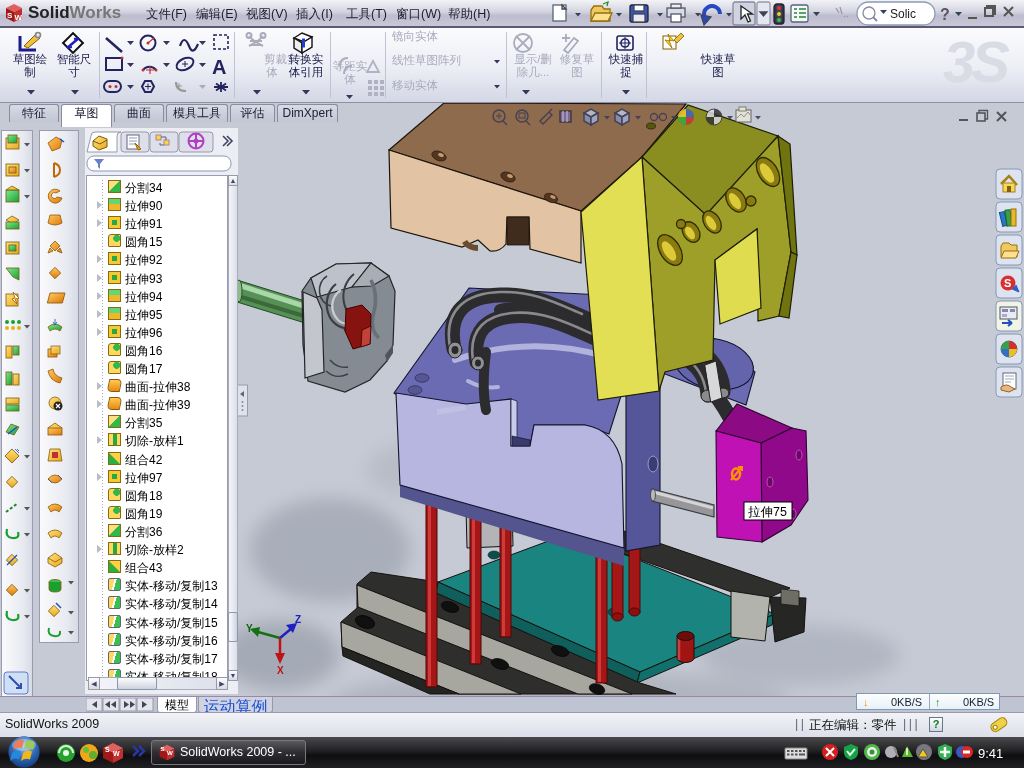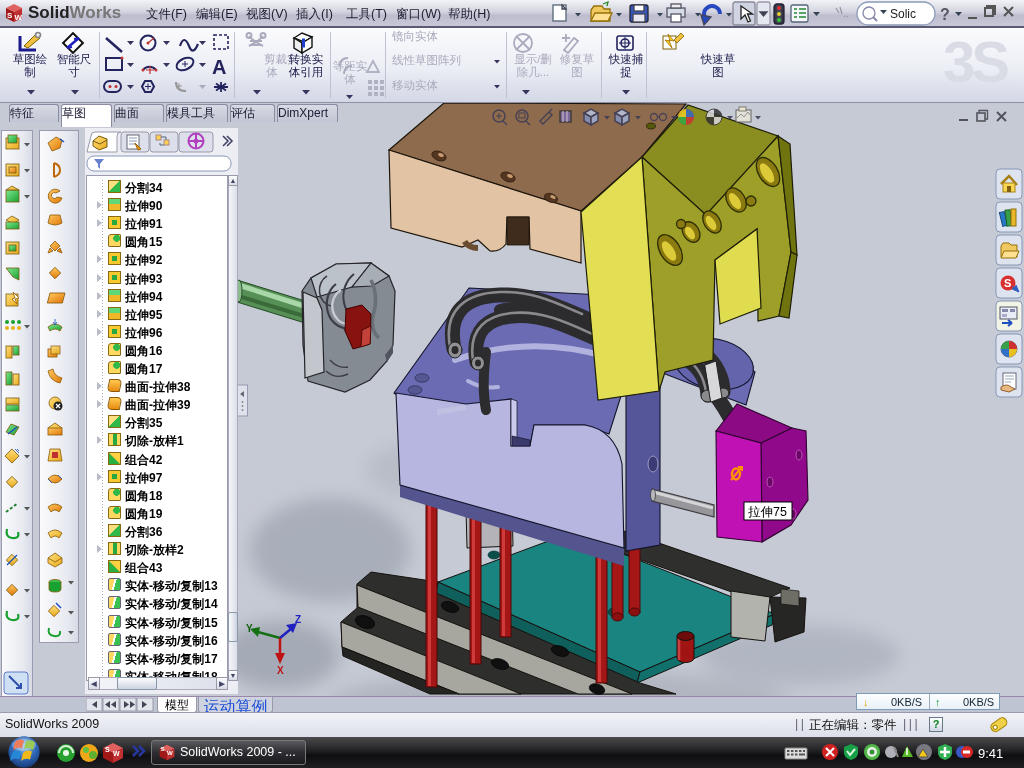--- a/index.html
+++ b/index.html
@@ -8,28 +8,28 @@
 
 #title{left:0;top:0;width:1024px;height:28px;background:linear-gradient(#f2f2f7,#d4d4e0 45%,#bdbdcf 60%,#c8c8d8);border-bottom:2px solid #5a5a72;}
 #logo{left:3px;top:3px;width:22px;height:20px;}
 #swname{left:28px;top:3px;font-size:17px;font-weight:bold;color:#222;letter-spacing:0px;}
 #swname span{color:#777;}
 .menu{top:6px;font-size:12.5px;color:#1c1c30;}
 
 #ribbon{left:0;top:28px;width:1024px;height:75px;background:linear-gradient(#fbfbfd,#eceef5 55%,#dee1ec 80%,#d4d7e5);border-bottom:1px solid #8f8fa5;}
 .rbtxt{font-size:11.5px;line-height:13px;color:#1a1a4a;text-align:center;white-space:pre;}
 .rbtxt.gray{color:#a9aabc;}
-#wm{right:18px;top:28px;font-size:58px;font-weight:bold;color:#d9dbe5;letter-spacing:-4px;}
-
-.ctab{top:104px;height:18px;z-index:4;background:linear-gradient(#d8dae4,#c2c5d4);border:1px solid #8a8aa0;border-bottom:none;border-radius:3px 3px 0 0;font-size:12px;color:#202038;line-height:17px;}
+#wm{right:18px;top:28px;font-size:58px;font-style:italic;font-weight:bold;color:#d9dbe5;letter-spacing:-4px;}
+
+.ctab{top:104px;height:18px;z-index:4;background:linear-gradient(#d8dae4,#c2c5d4);border:1px solid #8a8aa0;border-bottom:none;border-radius:3px 3px 0 0;font-size:12px;color:#202038;text-align:center;line-height:17px;}
 .ctab.act{background:#fff;height:23px;z-index:5;}
 
 .ltb{background:linear-gradient(90deg,#fafafc,#e8eaf1 70%,#d8dbe6);border:1px solid #9a9ab0;}
 
-#tree{left:85px;top:128px;width:153px;height:566px;background:#eceef4;font-weight:bold;}
+#tree{left:85px;top:128px;width:153px;height:566px;background:#eceef4;}
 #treewhite{left:1px;top:47px;width:142px;height:506px;background:#fff;border:1px solid #9a9ab0;}
 .trow{position:absolute;left:6px;height:18px;font-size:12px;color:#000;white-space:nowrap;}
 .tic{position:absolute;width:13px;height:13px;top:2px;left:17px;}
 .tlab{position:absolute;left:34px;top:2px;}
 .exp{position:absolute;left:6px;top:5px;width:0;height:0;border-top:4px solid transparent;border-bottom:4px solid transparent;border-left:5px solid #b8bcc8;}
 .i1{background:linear-gradient(135deg,#ffe080 45%,#30b848 50%);border:1px solid #8a6a10;}
 .i2{background:linear-gradient(#60d878 45%,#f0b828 50%);border:1px solid #8a6a10;}
 .i3{background:#f8c830;border:1px solid #8a6a10;box-shadow:inset 0 0 0 3px #f8c830,inset 0 0 0 6px #28a840;}
 .i4{background:radial-gradient(circle at 70% 30%,#30b848 30%,#ffd860 34%);border:1px solid #8a6a10;border-radius:3px 1px 1px 1px;}
 .i5{background:linear-gradient(#ffca50,#e88a10);border:1px solid #8a5a08;transform:skewX(-12deg);border-radius:0 5px 0 5px;}

